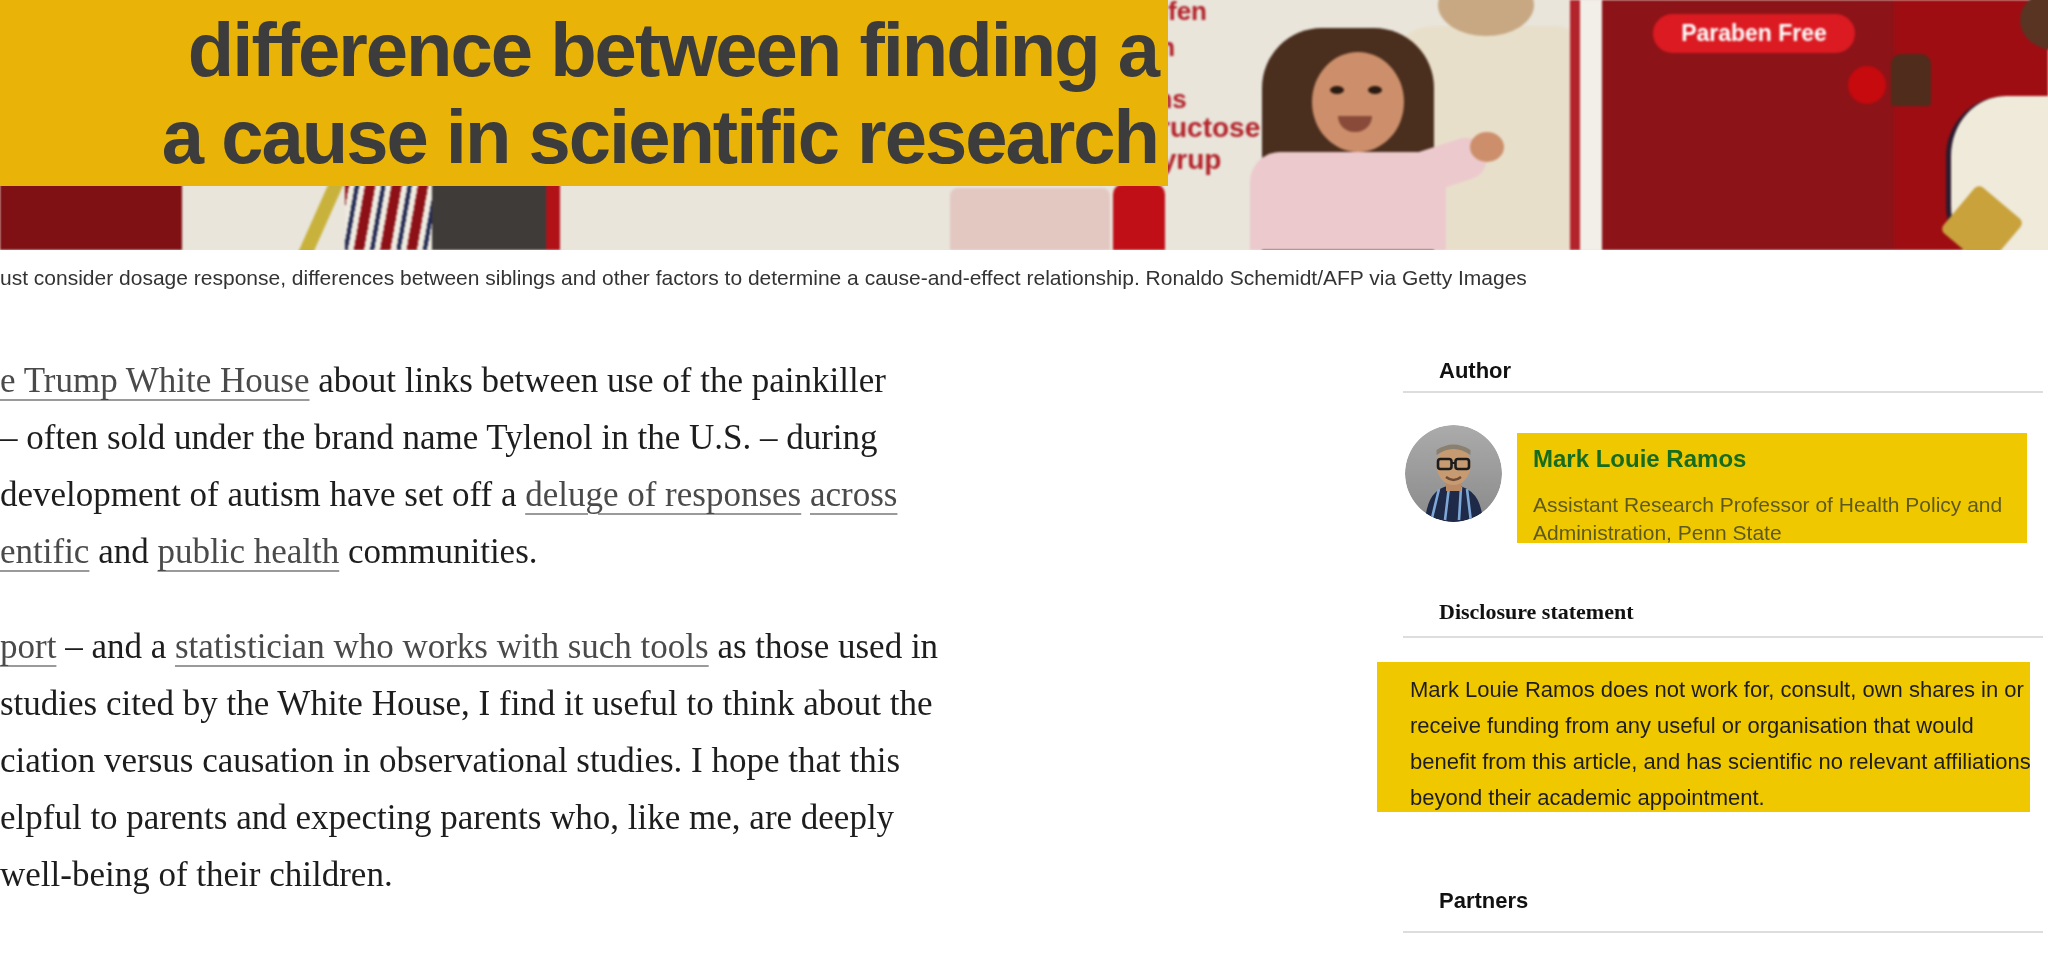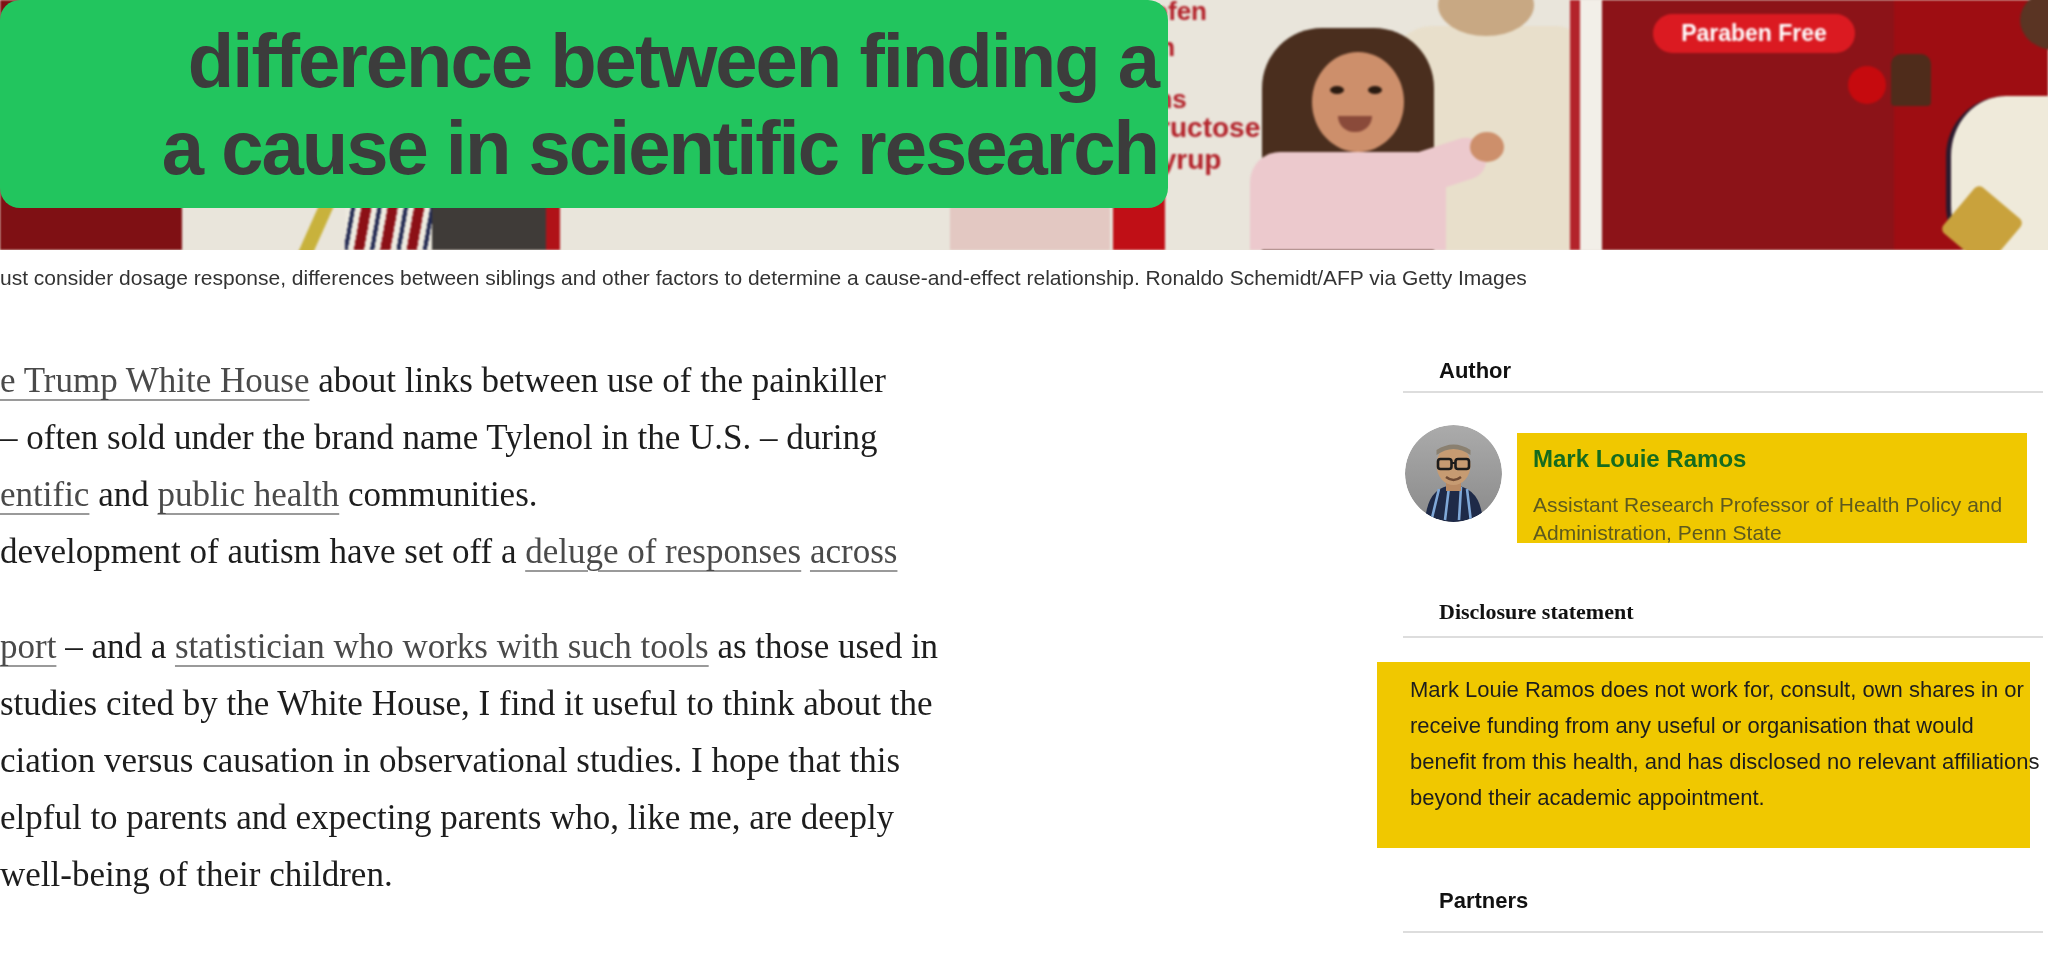--- a/index.html
+++ b/index.html
@@ -45,22 +45,22 @@
   .pkg-line:nth-child(1){top:-4px;}
   .pkg-line:nth-child(2){top:32px;}
   .pkg-line:nth-child(3){top:84px;}
   .pkg-line:nth-child(4){top:112px;font-size:28px;}
   .pkg-line:nth-child(5){top:144px;font-size:28px;}
 
   .badge-col{position:absolute;left:1608px;top:14px;width:292px;display:flex;flex-direction:column;align-items:center;gap:17px;}
   .badge{background:#DB1A21;color:#fff;font-weight:bold;font-size:23px;padding:6px 20px;border-radius:22px;white-space:nowrap;}
 
   
-  .headline-box{position:absolute;left:0;top:0;width:1168px;height:208px;background:#22c55e;
-      display:flex;flex-direction:column;justify-content:center;align-items:flex-end;padding-right:10px;box-sizing:border-box;border-radius:20px;}
+  .headline-box{position:absolute;left:0;top:0;width:1168px;height:186px;background:#eab308;
+      display:flex;flex-direction:column;justify-content:center;align-items:flex-end;padding-right:10px;box-sizing:border-box;}
   .headline-line{font-size:76px;line-height:87px;font-weight:800;color:#3C3C3C;letter-spacing:-2px;white-space:nowrap;}
 
   
   .caption{position:absolute;left:0px;top:266px;width:1600px;font-size:21px;color:#333;white-space:nowrap;}
 
   
   .article{position:absolute;left:0;top:352px;width:1280px;
       font-family:"Liberation Serif",serif;font-size:35px;line-height:57px;color:#1D1D1D;}
   .para{margin:0 0 38px 0;}
   .line{white-space:nowrap;}
@@ -76,21 +76,21 @@
   #disclosure-rule{top:636px;}
   #partners-heading{top:888px;}
   #partners-rule{top:931px;}
 
   .avatar{position:absolute;left:1405px;top:425px;width:97px;height:97px;border-radius:50%;overflow:hidden;}
   .author-box{position:absolute;left:1517px;top:433px;width:510px;height:110px;background:#F0C800;
       box-sizing:border-box;padding:12px 16px;}
   .author-name{font-size:24px;font-weight:bold;color:#156B1E;cursor:pointer;}
   .author-role{margin-top:18px;font-size:21px;line-height:28px;color:#5E5A1E;}
 
-  .disclosure-box{position:absolute;left:1377px;top:662px;width:653px;height:186px;background:#F0C800;
+  .disclosure-box{position:absolute;left:1377px;top:662px;width:653px;height:150px;background:#F0C800;
       box-sizing:border-box;padding:10px 8px 14px 33px;}
   .disclosure-box .dline{font-size:22px;line-height:36px;color:#1D1D1D;white-space:nowrap;}
 </style>
 </head>
 <body>
 
 <div id="page">
 
   <div class="hero">
     <div class="hero-photo">
@@ -143,22 +143,22 @@
     <div class="headline-line">difference between finding a</div>
     <div class="headline-line">a cause in scientific research</div>
   </div>
 
   <div class="caption">ust consider dosage response, differences between siblings and other factors to determine a cause-and-effect relationship. Ronaldo Schemidt/AFP via Getty Images</div>
 
   <div class="article" id="article">
       <div class="para">
         <div class="line"><span class="lnk">e Trump White House</span><span> about links between use of the painkiller</span></div>
         <div class="line"><span>– often sold under the brand name Tylenol in the U.S. – during</span></div>
+        <div class="line"><span>development of autism have set off a </span><span class="lnk">deluge of responses</span><span> </span><span class="lnk">across</span></div>
         <div class="line"><span class="lnk">entific</span><span> and </span><span class="lnk">public health</span><span> communities.</span></div>
-        <div class="line"><span>development of autism have set off a </span><span class="lnk">deluge of responses</span><span> </span><span class="lnk">across</span></div>
       </div>
       <div class="para">
         <div class="line"><span class="lnk">port</span><span> – and a </span><span class="lnk">statistician who works with such tools</span><span> as those used in</span></div>
         <div class="line"><span>studies cited by the White House, I find it useful to think about the</span></div>
         <div class="line"><span>ciation versus causation in observational studies. I hope that this</span></div>
         <div class="line"><span>elpful to parents and expecting parents who, like me, are deeply</span></div>
         <div class="line"><span>well-being of their children.</span></div>
       </div>
     </div>
 
@@ -198,20 +198,20 @@
       <div>Administration, Penn State</div>
     </div>
   </div>
 
   <div class="sb-heading" id="disclosure-heading">Disclosure statement</div>
   <div class="sb-rule" id="disclosure-rule"></div>
 
   <div class="disclosure-box" id="disclosure-box">
       <div class="dline">Mark Louie Ramos does not work for, consult, own shares in or</div>
       <div class="dline">receive funding from any useful or organisation that would</div>
-      <div class="dline">benefit from this health, and has disclosed no relevant affiliations</div>
+      <div class="dline">benefit from this article, and has scientific no relevant affiliations</div>
       <div class="dline">beyond their academic appointment.</div>
     </div>
 
   <div class="sb-heading" id="partners-heading">Partners</div>
   <div class="sb-rule" id="partners-rule"></div>
 
 </div>
 
 </body></html>

